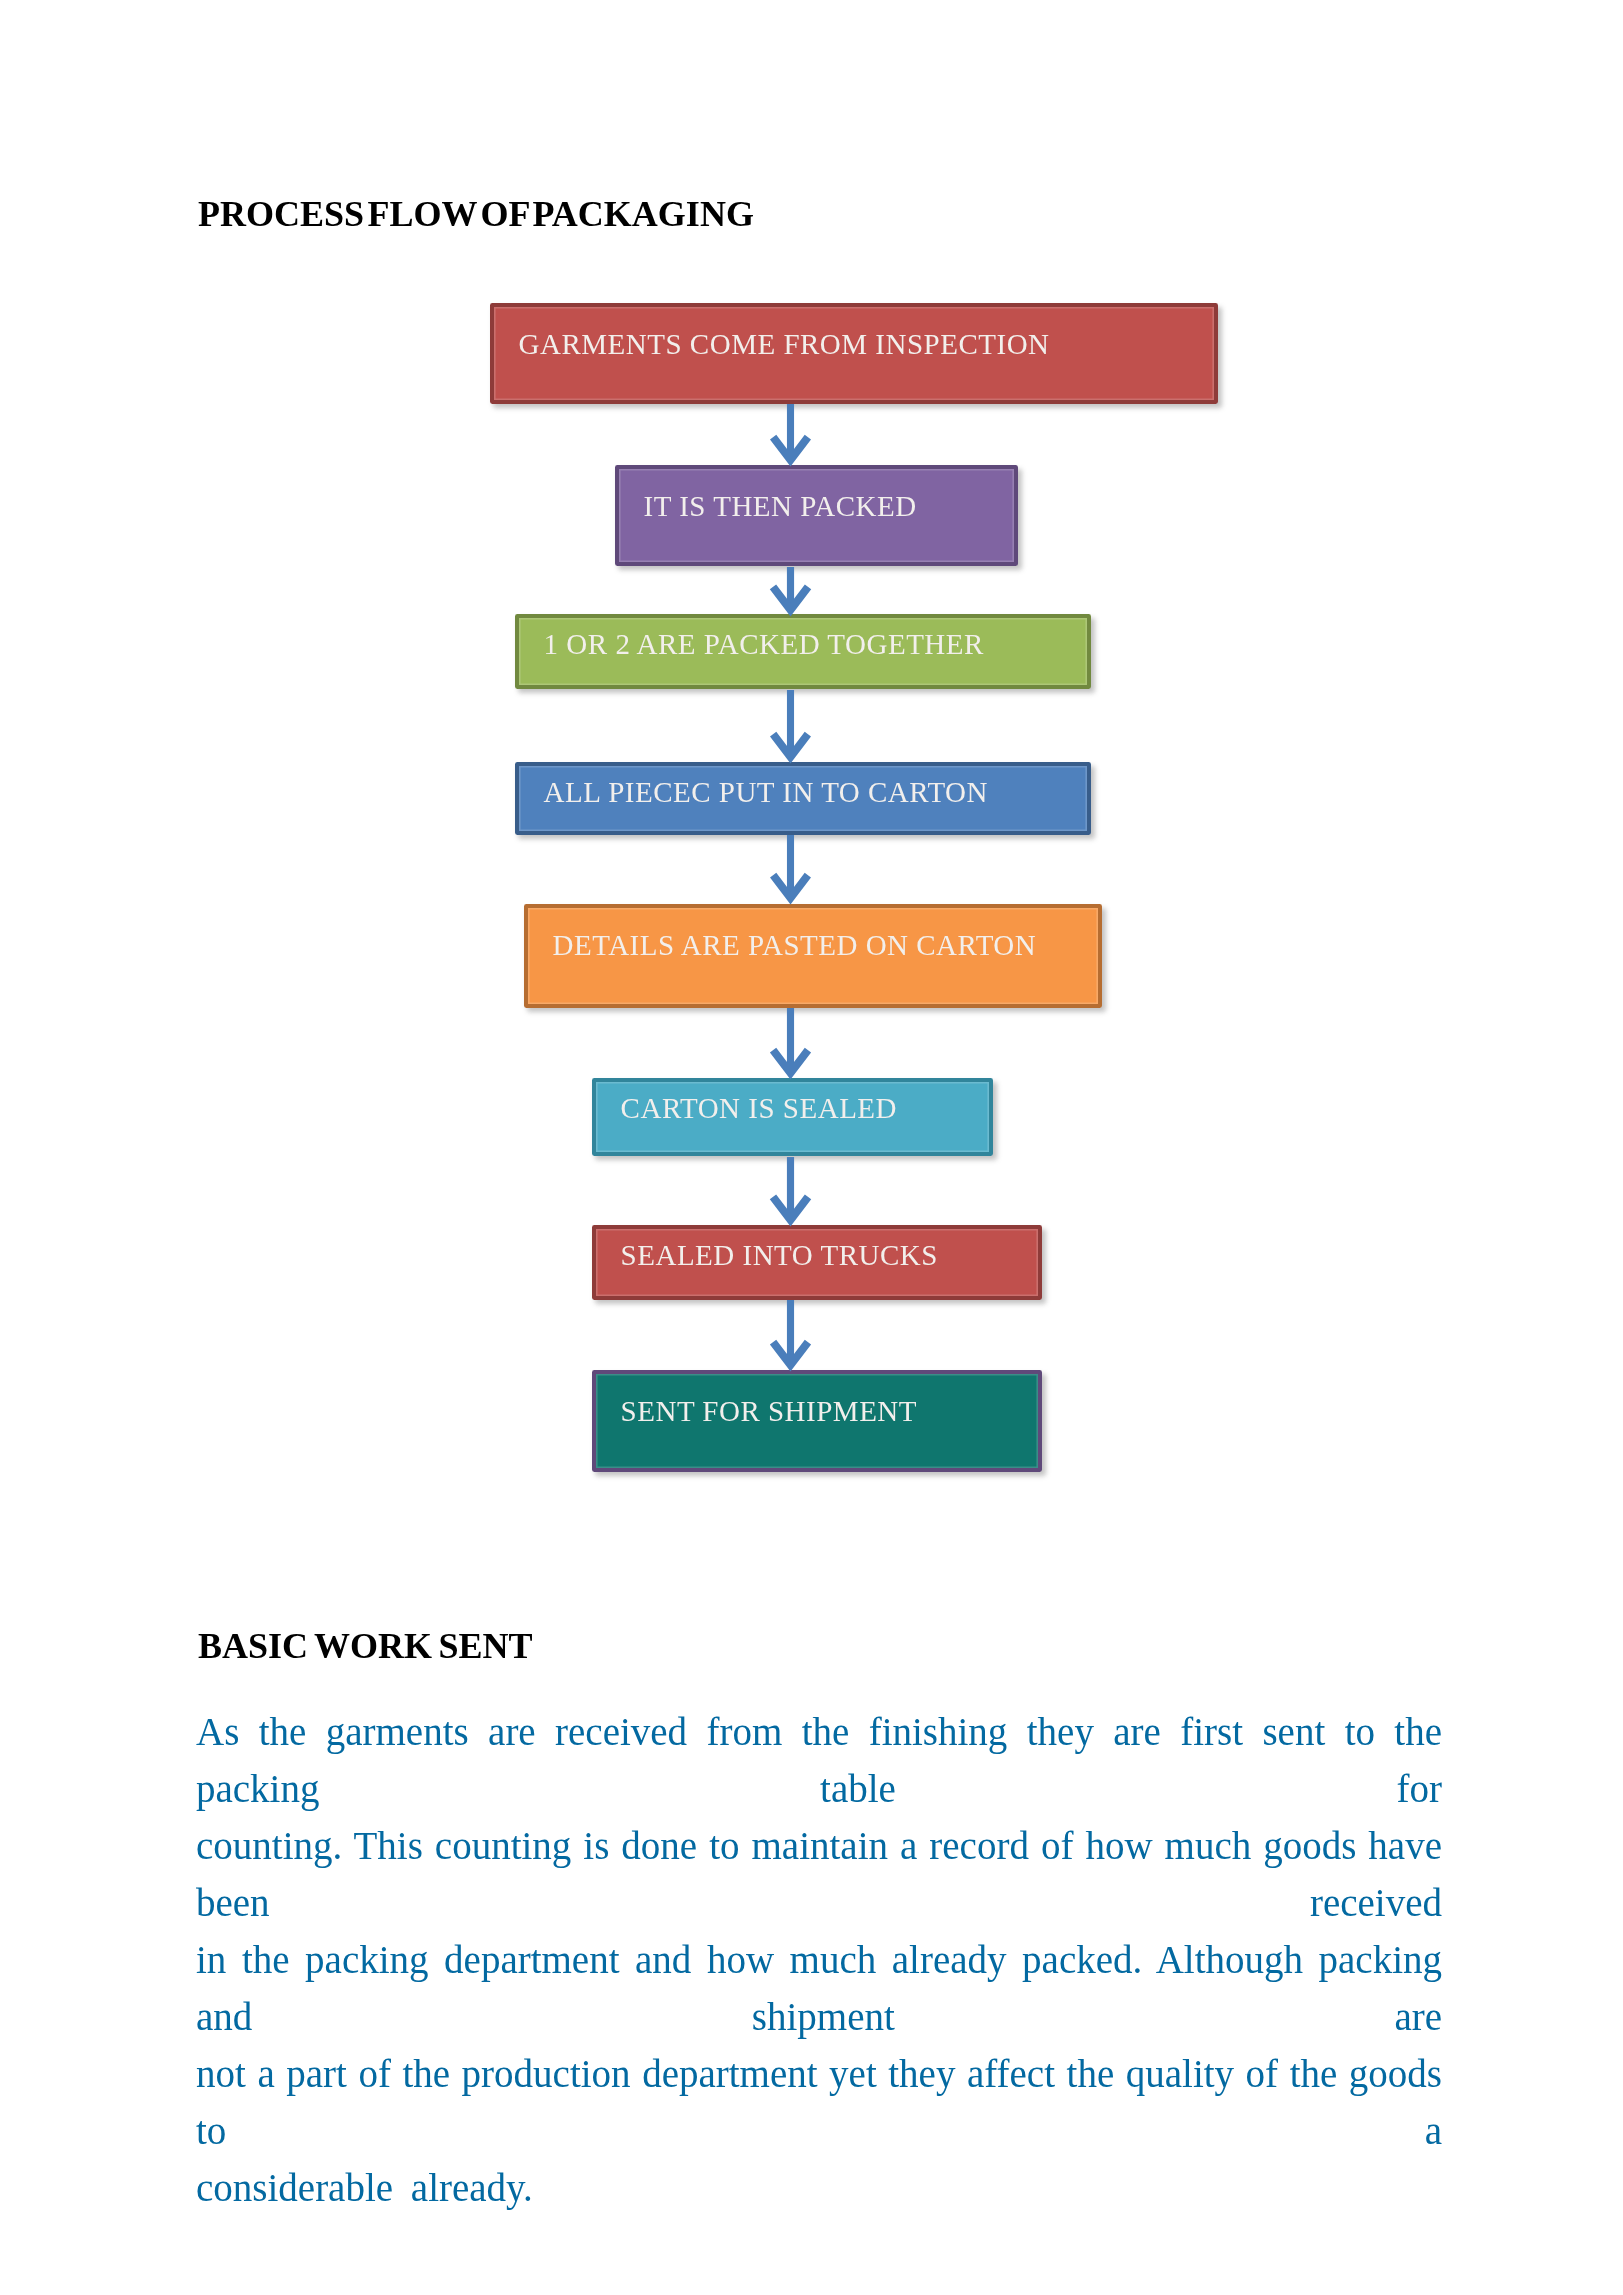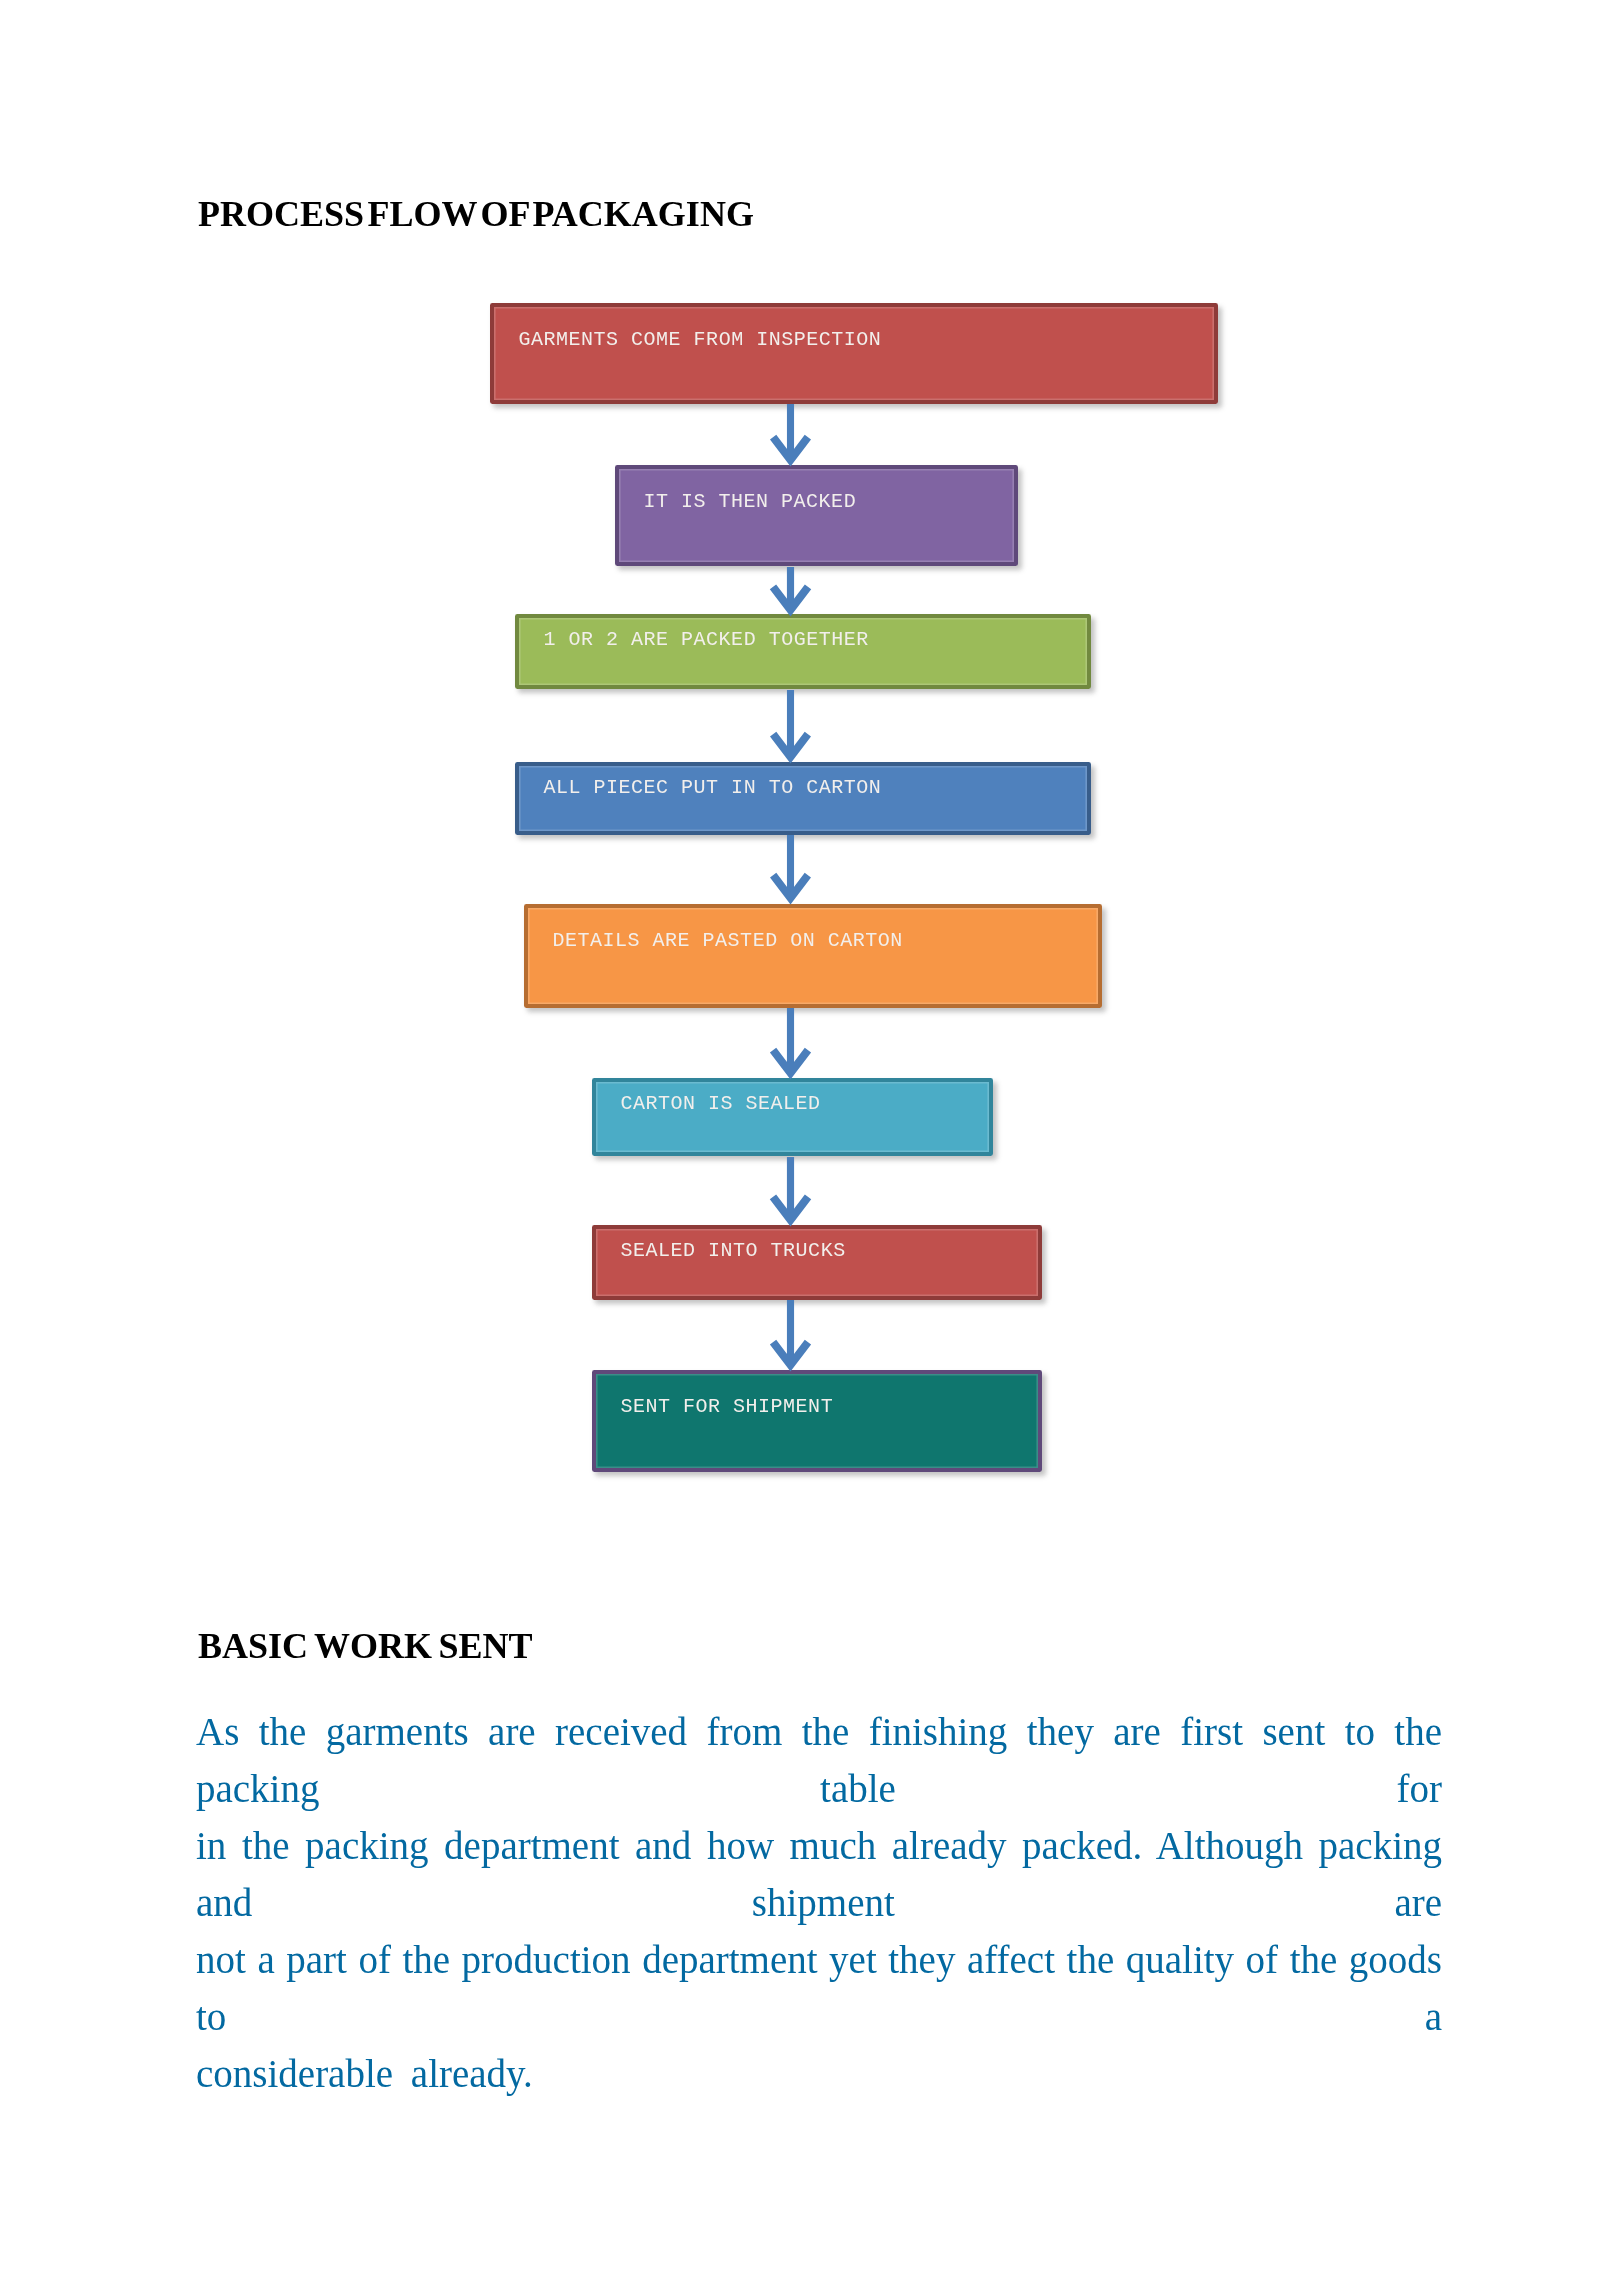--- a/index.html
+++ b/index.html
@@ -39,27 +39,26 @@
     white-space: nowrap;
   }
 
   
   .flow-step {
     position: absolute;
     box-sizing: border-box;
     border: 4px solid #000;
     border-radius: 2.4px;
     box-shadow: 3.2px 4px 4.8px rgba(110,110,110,0.40), inset 0 0 0 1.6px rgba(255,255,255,0.18);
-    font-size: 20px;
+    font-size: 29px;
     letter-spacing: 0.5px;
     color: #F2EFEC;
     padding-left: 24.6px;
     padding-right: 8px;
     white-space: nowrap;
-    font-family: Liberation Mono, monospace;
   }
   .pad-tall  { padding-top: 21.4px; }
   .pad-short { padding-top: 9.5px; }
 
   .step0 { left: 490px; top: 303px;  width: 728px; height: 101px; }
   .step1 { left: 615px; top: 465px;  width: 403px; height: 101px; }
   .step2 { left: 515px; top: 614px;  width: 576px; height: 75px;  }
   .step3 { left: 515px; top: 762px;  width: 576px; height: 73px;  }
   .step4 { left: 524px; top: 904px; width: 578px; height: 104px; }
   .step5 { left: 592px; top: 1078px; width: 401px; height: 78px;  }
@@ -143,19 +142,20 @@
   </svg>
   <svg class="flow-arrow a6" viewBox="0 0 64 87">
     <line x1="32" y1="0" x2="32" y2="79" stroke-width="9" stroke="#4A7EBB"></line>
     <polyline points="10,53 32,82 54,53" fill="none" stroke-width="10" stroke="#4A7EBB"></polyline>
   </svg>
 
   <div class="section-heading">BASIC WORK SENT</div>
 
   <div class="body-paragraph">
     <div class="para-line">As the garments are received from the finishing they are first sent to the packing table for</div>
+    <div class="para-line">counting. This counting is done to maintain a record of how much goods have been received</div>
     <div class="para-line">in the packing department and how much already packed. Although packing and shipment are</div>
     <div class="para-line">not a part of the production department yet they affect the quality of the goods to a</div>
     <div class="para-line last">considerable already.</div>
   </div>
 
 </div>
 
 
 </body></html>

